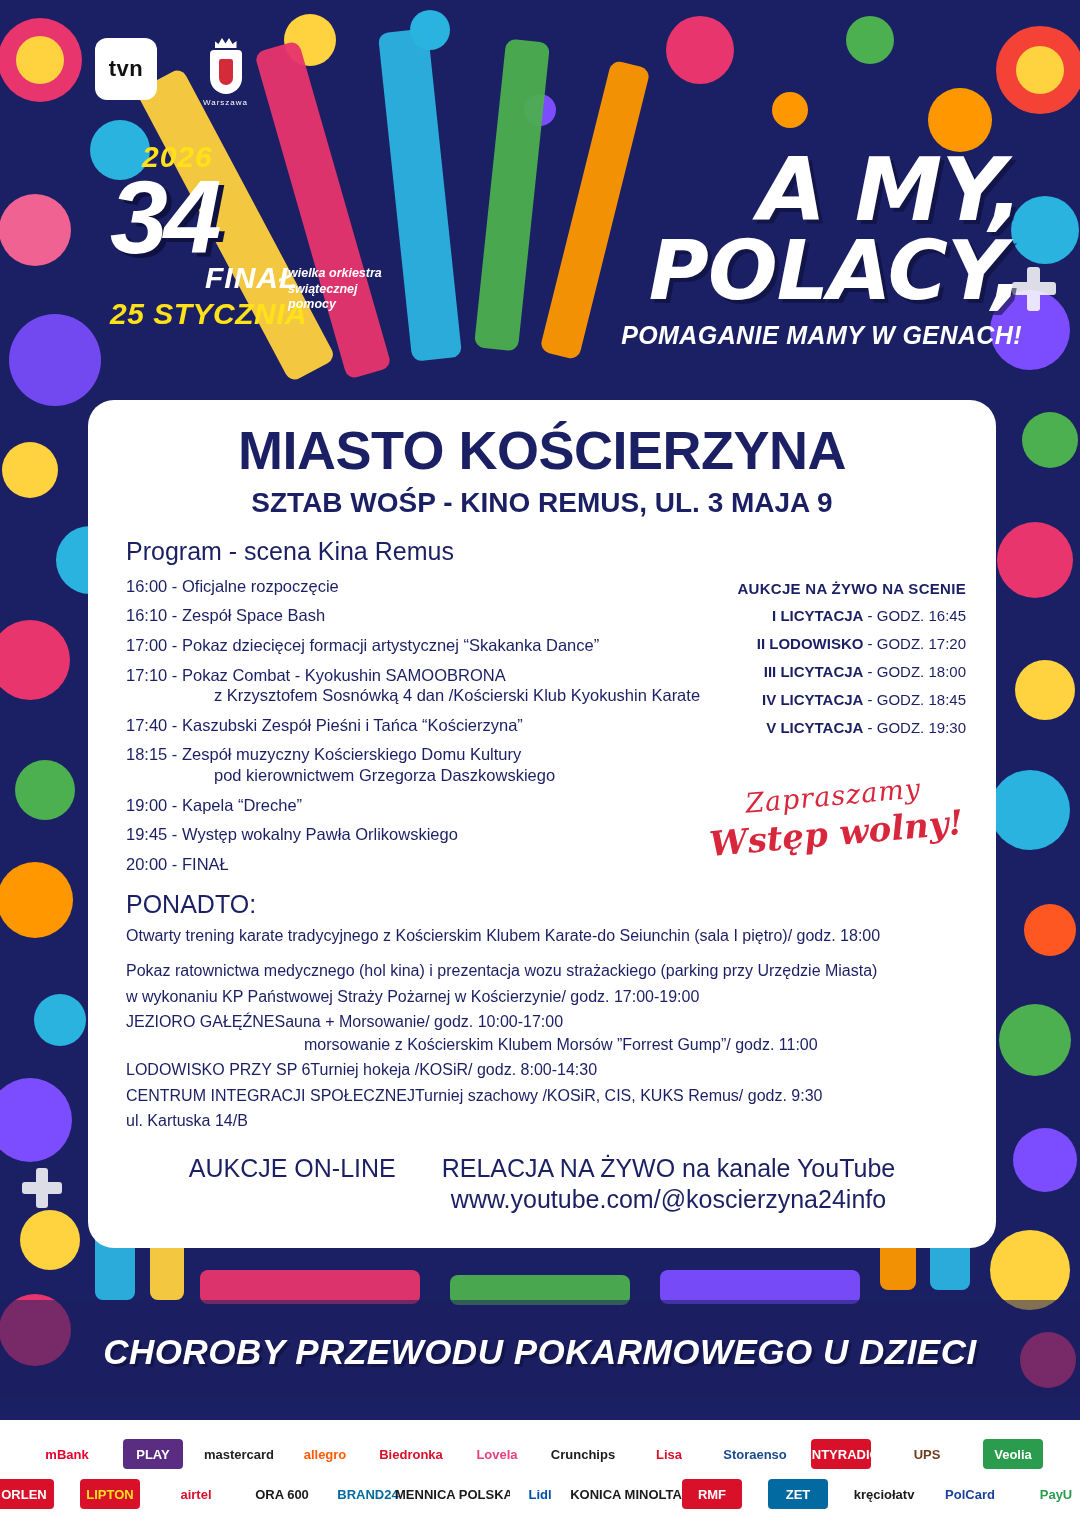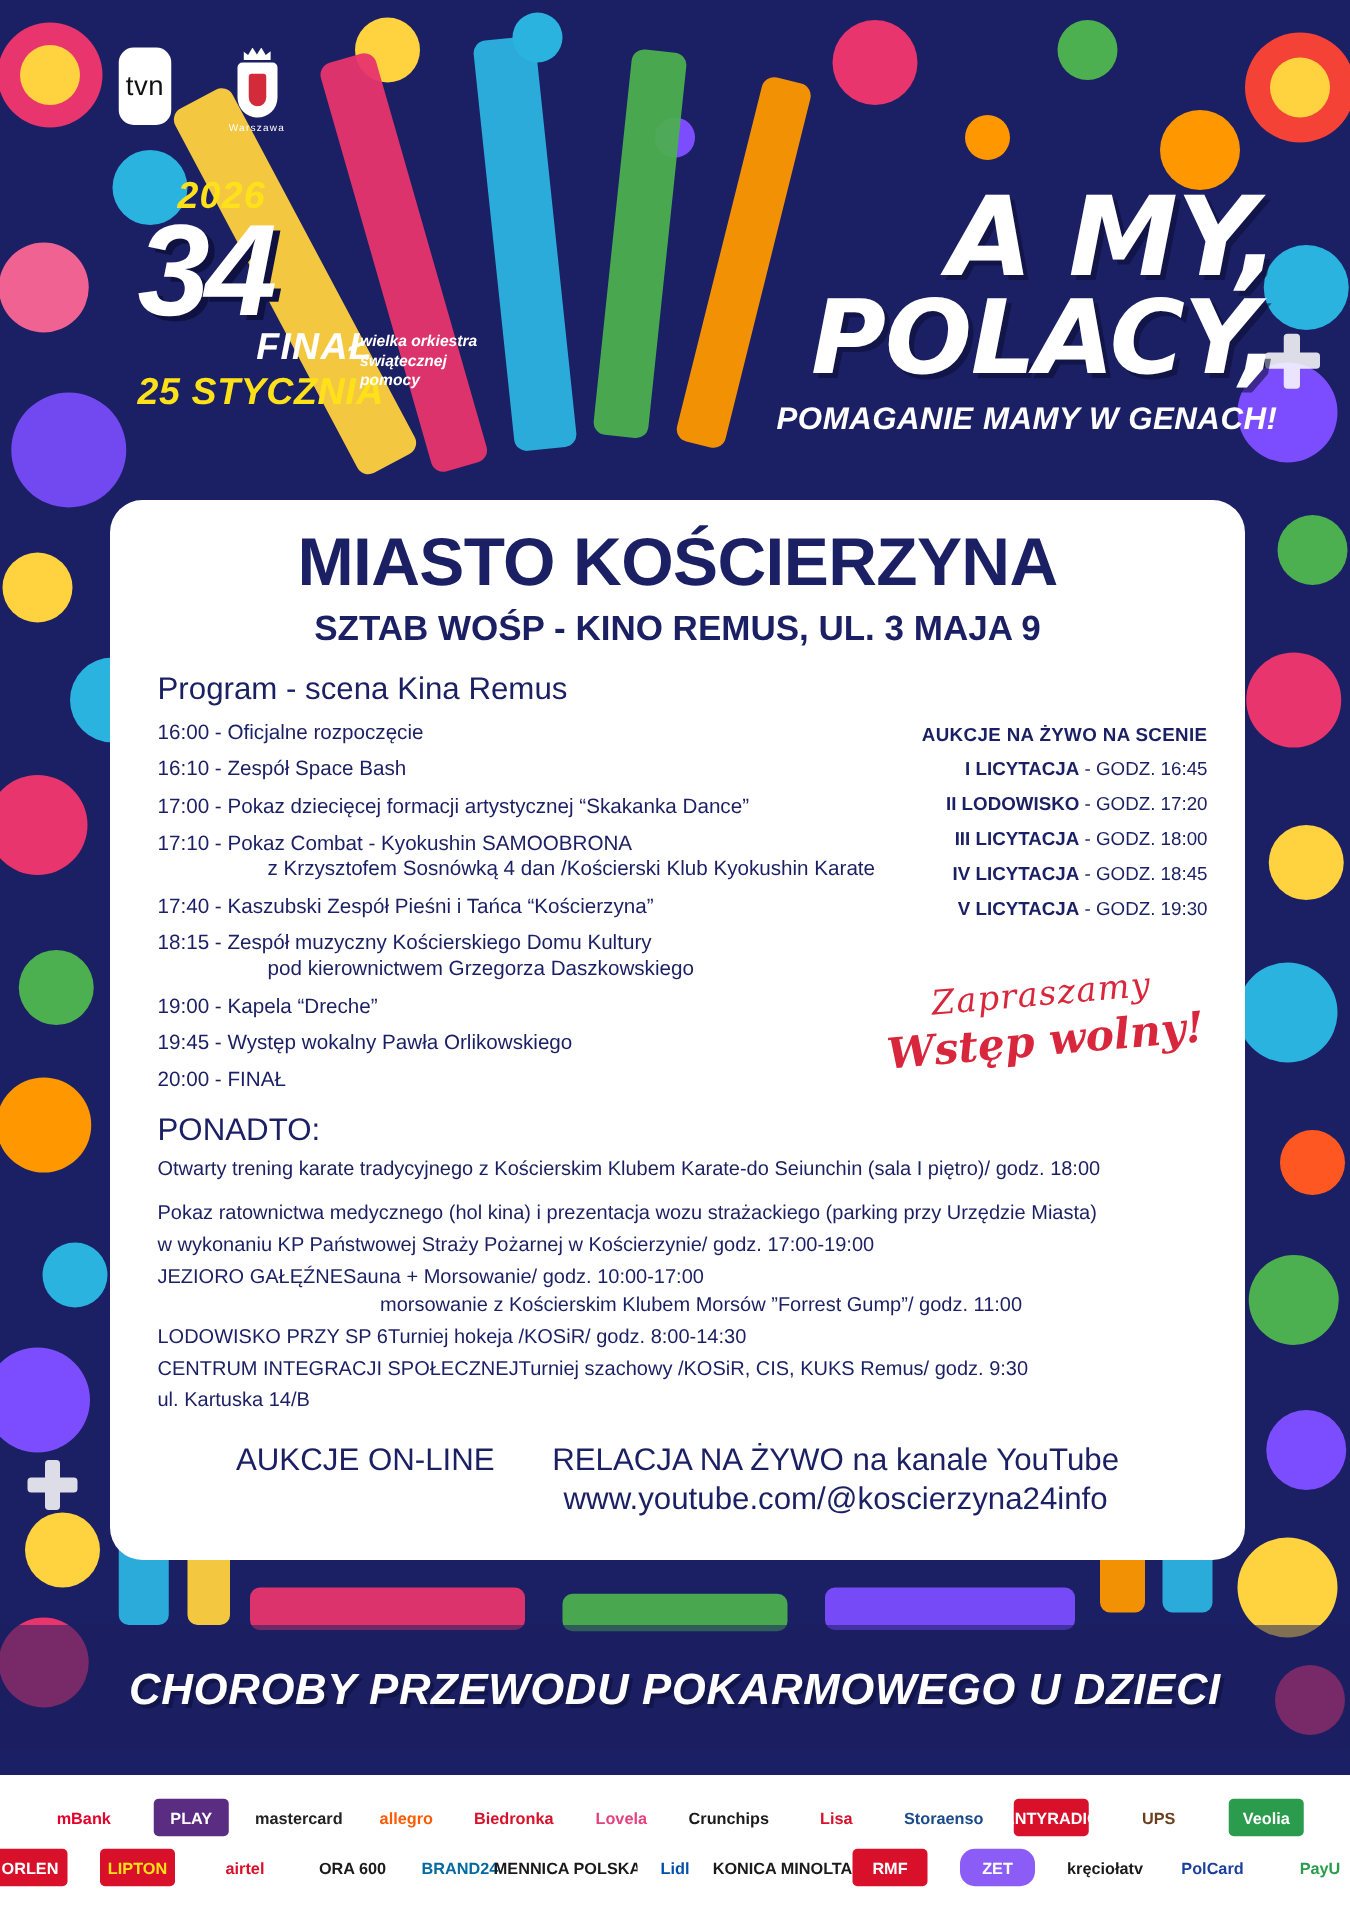--- a/index.html
+++ b/index.html
@@ -20,24 +20,24 @@
   }
   .bg-canvas { position: absolute; inset: 0; }
 
   
   .top-logos {
     position: absolute; left: 95px; top: 38px;
     display: flex; align-items: flex-start; gap: 46px;
     z-index: 6;
   }
   .tvn-logo {
-    width: 42px; height: 62px; border-radius: 12px;
+    width: 62px; height: 62px; border-radius: 12px;
     background: #ffffff; color: #111;
     display: flex; align-items: center; justify-content: center;
-    font-weight: 400; font-size: 22px; letter-spacing: .5px;
+    font-weight: 700; font-size: 22px; letter-spacing: .5px;
   }
   .wawa-logo { text-align: center; color: #fff; }
   .wawa-crown {
     width: 22px; height: 10px; margin: 0 auto 2px;
     background: #fff;
     clip-path: polygon(0 100%,0 30%,18% 60%,34% 0,50% 55%,66% 0,82% 60%,100% 30%,100% 100%);
   }
   .wawa-shield {
     width: 32px; height: 44px; margin: 0 auto;
     background: #fff; border-radius: 4px 4px 16px 16px;
@@ -359,20 +359,20 @@
     <div class="sp-row" id="sp-row-2">
         <div class="sp box" style="color: rgb(255, 255, 255); background: rgb(216, 16, 42);">ORLEN</div>
         <div class="sp box" style="color: rgb(255, 225, 26); background: rgb(216, 16, 42);">LIPTON</div>
         <div class="sp" style="color: rgb(216, 16, 42); background: rgb(255, 255, 255); border: 0px;">airtel</div>
         <div class="sp" style="color: rgb(26, 26, 26); background: rgb(255, 255, 255); border: 0px;">ORA 600</div>
         <div class="sp" style="color: #0369a1; background: rgb(255, 255, 255); border: 0px;">BRAND24</div>
         <div class="sp" style="color: rgb(26, 26, 26); background: rgb(255, 255, 255); border: 0px;">MENNICA POLSKA</div>
         <div class="sp" style="color: rgb(0, 80, 170); background: rgb(255, 255, 255); border: 0px;">Lidl</div>
         <div class="sp" style="color: rgb(26, 26, 26); background: rgb(255, 255, 255); border: 0px;">KONICA MINOLTA</div>
         <div class="sp box" style="color: rgb(255, 255, 255); background: rgb(216, 16, 42);">RMF</div>
-        <div class="sp box" style="color: rgb(255, 255, 255); background: #8b5cf6; border-radius: 12px;">ZET</div>
+        <div class="sp box" style="color: rgb(255, 255, 255); background: #0369a1;">ZET</div>
         <div class="sp" style="color: rgb(26, 26, 26); background: rgb(255, 255, 255); border: 0px;">kręciołatv</div>
         <div class="sp" style="color: rgb(26, 63, 156); background: rgb(255, 255, 255); border: 0px;">PolCard</div>
         <div class="sp" style="color: rgb(43, 156, 78); background: rgb(255, 255, 255); border: 0px;">PayU</div>
       </div>
   </div>
 
 </div>
 
 </body></html>

